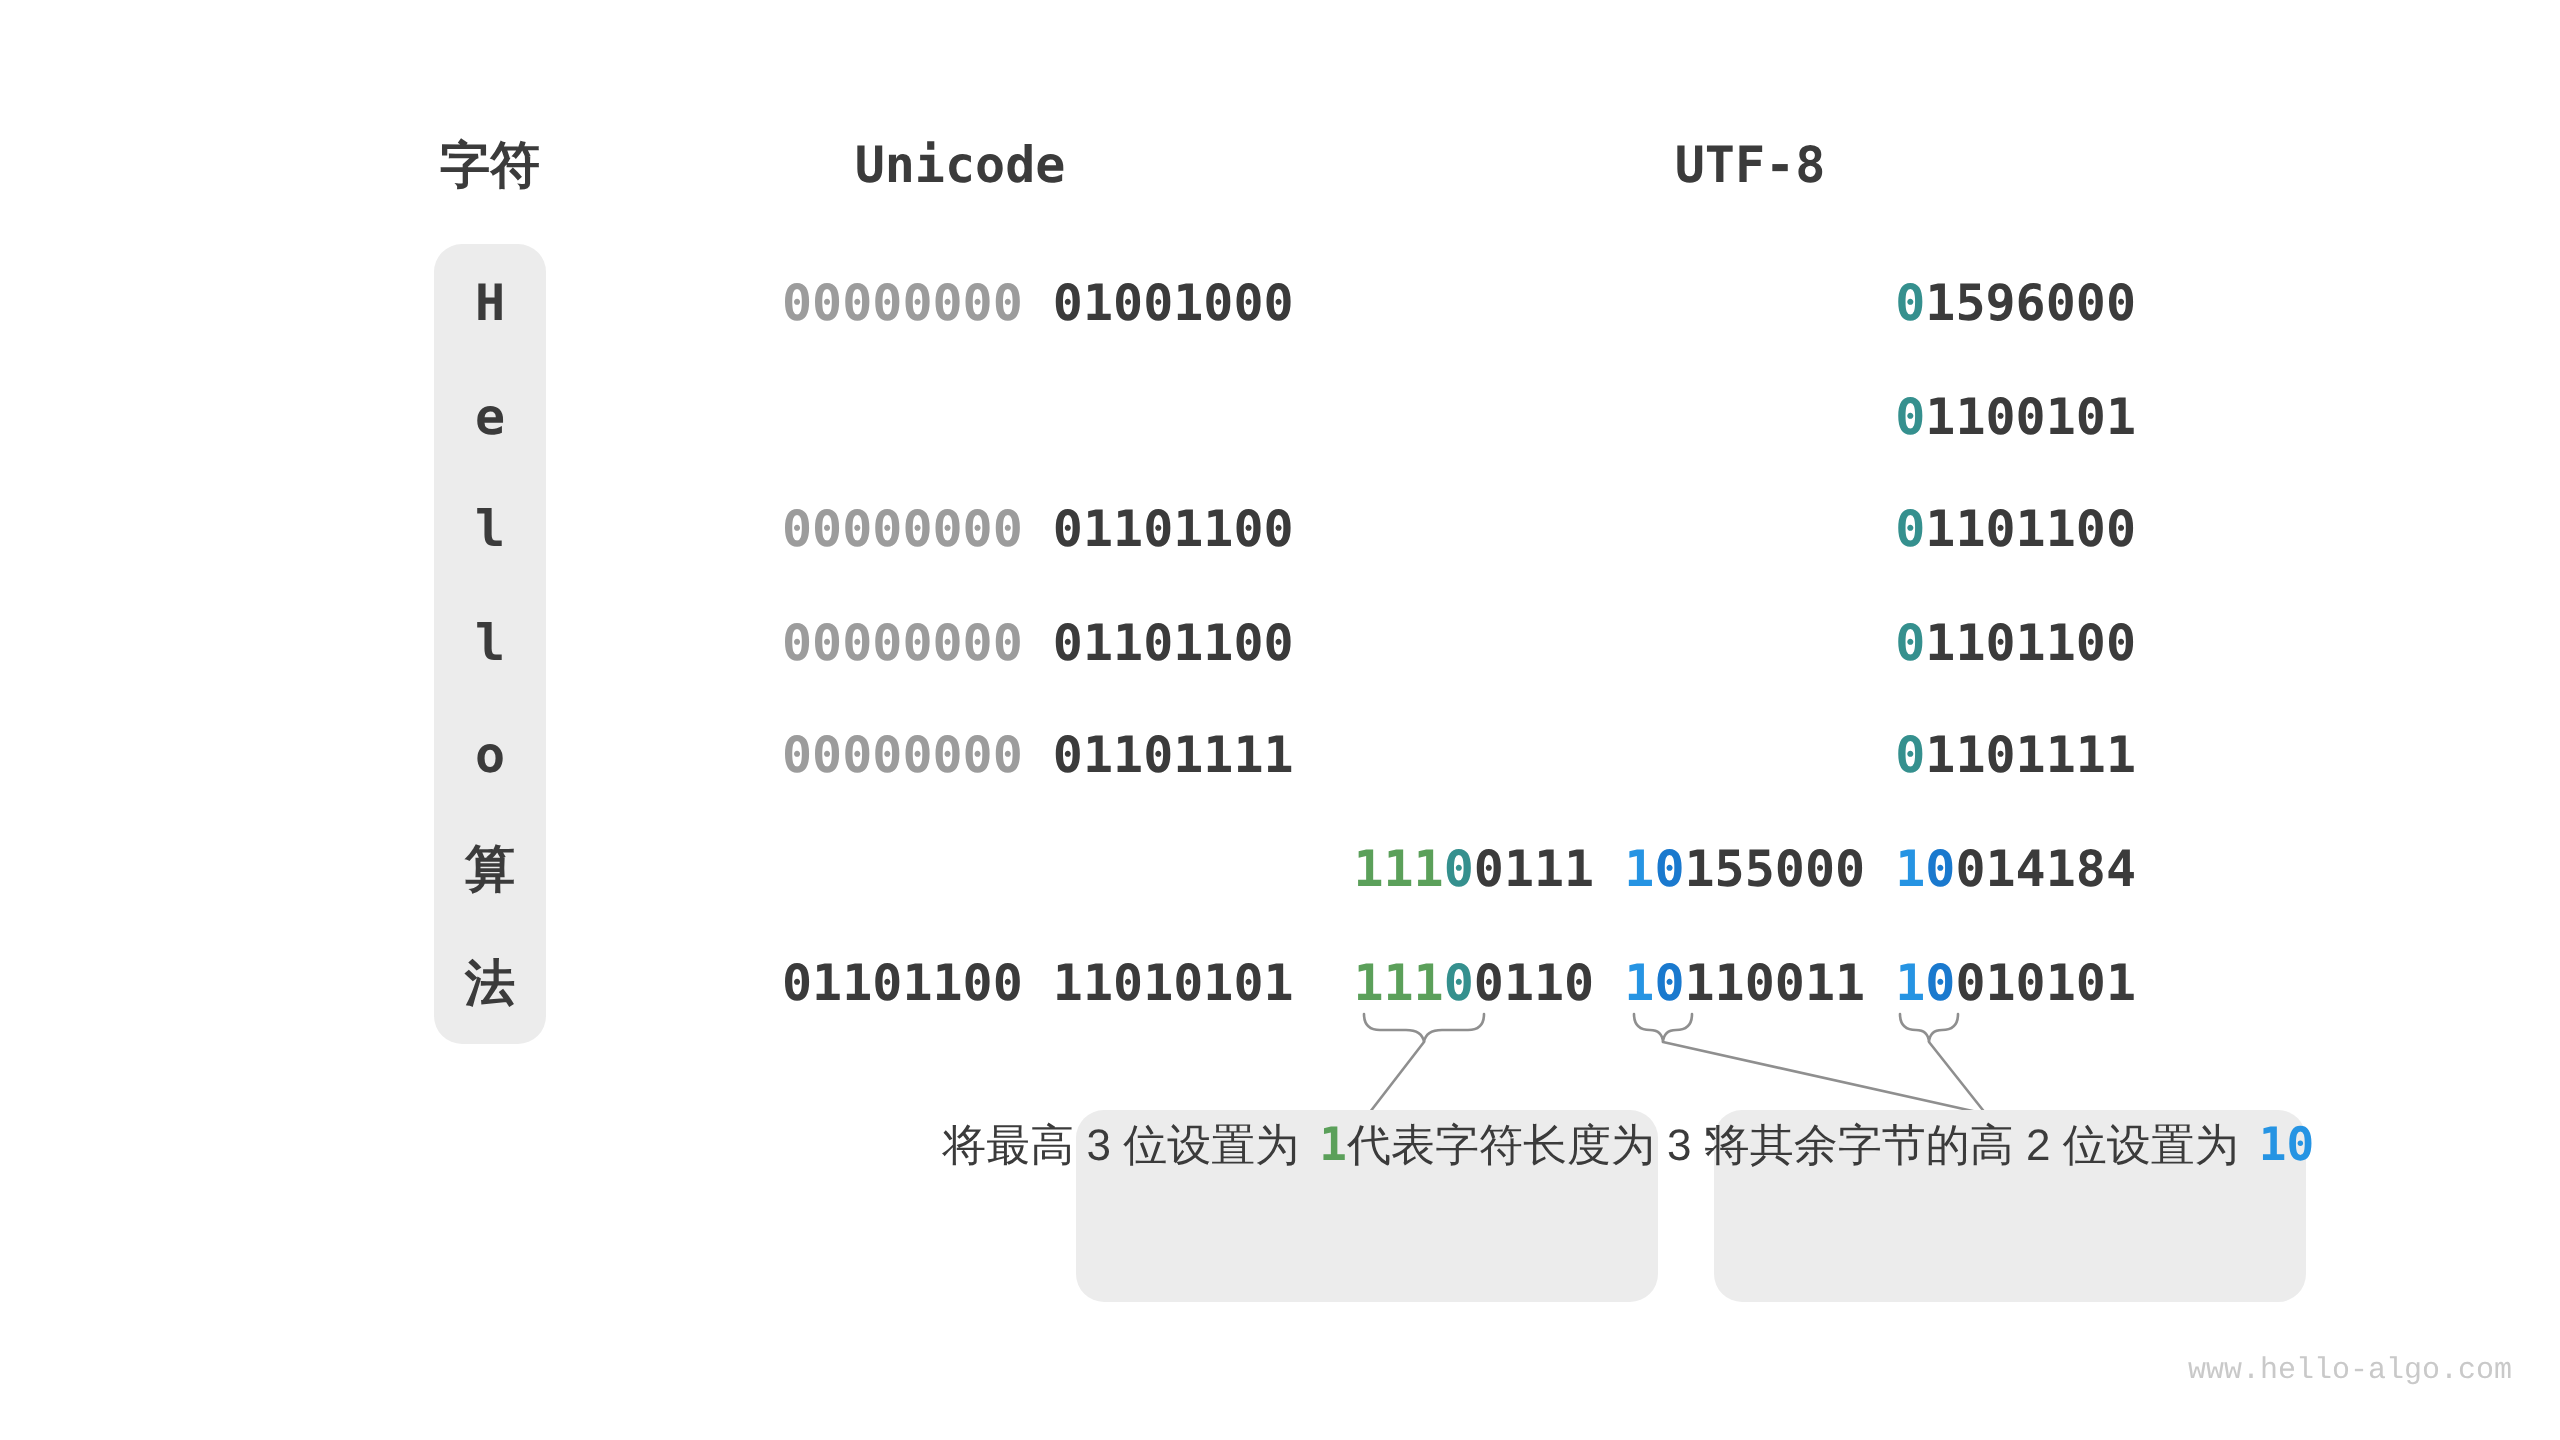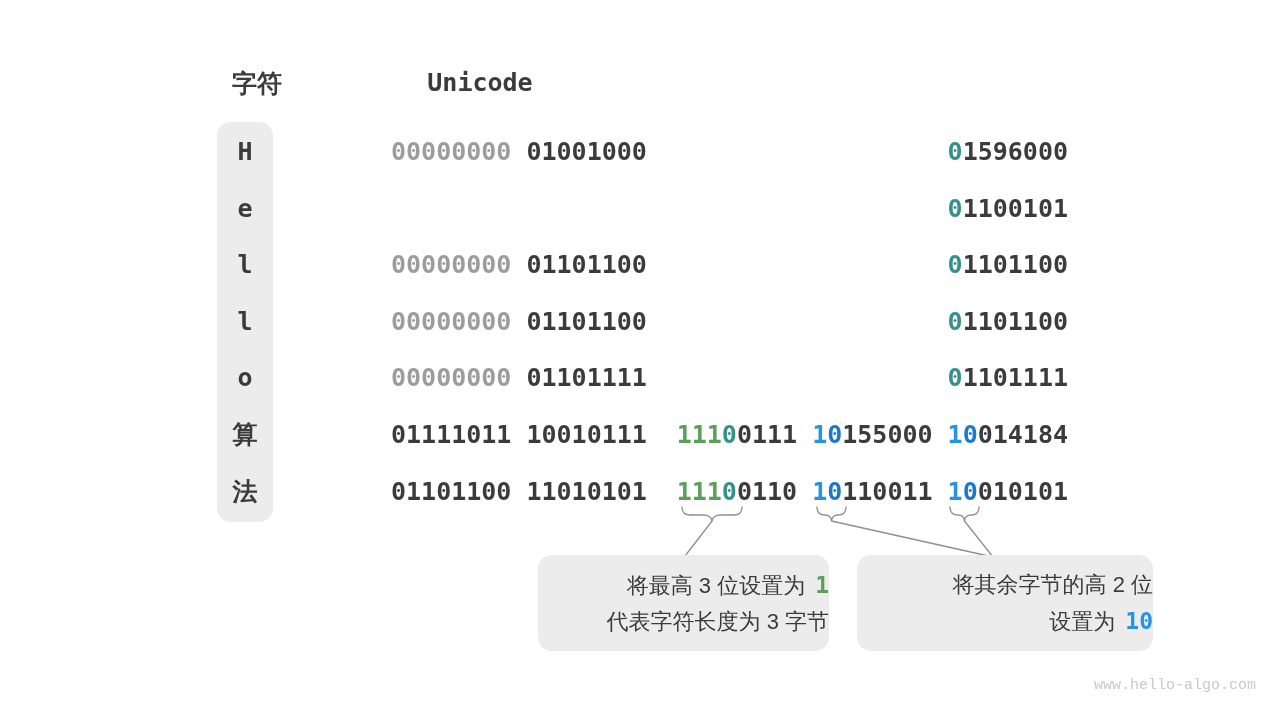--- a/index.html
+++ b/index.html
@@ -11,21 +11,21 @@
     font-family:"Liberation Sans",sans-serif;
     color:#3b3b3b;
   }
 
   
   .col-header{
     position:absolute;top:68px;height:30px;line-height:30px;
     font-weight:bold;font-size:25px;text-align:center;color:#3b3b3b;
     white-space:nowrap;
   }
-  .hdr-char{left:217px;width:56px;margin-left:12px;}
+  .hdr-char{left:217px;width:56px;}
   .hdr-unicode{left:355px;width:250px;font-family:"DejaVu Sans Mono","Liberation Mono",monospace;}
   .hdr-utf8{left:700px;width:350px;font-family:"DejaVu Sans Mono","Liberation Mono",monospace;}
 
   
   .char-pill{
     position:absolute;left:217px;top:122px;width:56px;height:400px;
     background:#ececec;border-radius:14px;
   }
 
   
@@ -50,21 +50,21 @@
   .blue1{color:#2694e3;}
   .blue0{color:#1a79ce;}
 
   
   .overlay{position:absolute;left:0;top:0;width:1280px;height:720px;pointer-events:none;}
 
   
   .callout{
     position:absolute;top:555px;height:96px;
     background:#ececec;border-radius:14px;
-    display:flex;flex-direction:column;justify-content:center;
+    display:flex;flex-direction:row;justify-content:center;
     text-align:right;font-size:22px;color:#3b3b3b;line-height:36px;
     white-space:nowrap;
   }
   .callout-1{left:538px;width:291px;}
   .callout-2{left:857px;width:296px;}
   .callout .num{
     font-family:"DejaVu Sans Mono","Liberation Mono",monospace;
     font-weight:bold;font-size:23px;margin-left:10px;
   }
 
@@ -75,20 +75,21 @@
     font-size:15px;color:#c9c9c9;
   }
 </style>
 </head>
 <body>
 
 <div class="canvas">
 
   <div class="col-header hdr-char">字符</div>
   <div class="col-header hdr-unicode">Unicode</div>
+  <div class="col-header hdr-utf8">UTF-8</div>
 
   <div class="char-pill"></div>
 
   <div class="row" style="top:137px">
     <div class="char-cell">H</div>
     <div class="uni-cell"><span class="byte gray">00000000</span><span class="byte dark">01001000</span></div>
     <div class="utf-cell"><span class="byte"><span class="teal">0</span><span class="dark">1596000</span></span></div>
   </div>
 
   <div class="row" style="top:194px">
@@ -109,21 +110,20 @@
   </div>
 
   <div class="row" style="top:363px">
     <div class="char-cell">o</div>
     <div class="uni-cell"><span class="byte gray">00000000</span><span class="byte dark">01101111</span></div>
     <div class="utf-cell"><span class="byte"><span class="teal">0</span><span class="dark">1101111</span></span></div>
   </div>
 
   <div class="row" style="top:420px">
     <div class="char-cell">算</div>
-    <div class="uni-cell"><span class="byte dark">01111011</span><span class="byte dark">10010111</span></div>
     <div class="utf-cell"><span class="byte"><span class="green">111</span><span class="teal">0</span><span class="dark">0111</span></span><span class="byte"><span class="blue1">1</span><span class="blue0">0</span><span class="dark">155000</span></span><span class="byte"><span class="blue1">1</span><span class="blue0">0</span><span class="dark">014184</span></span></div>
   </div>
 
   <div class="row" style="top:477px">
     <div class="char-cell">法</div>
     <div class="uni-cell"><span class="byte dark">01101100</span><span class="byte dark">11010101</span></div>
     <div class="utf-cell"><span class="byte"><span class="green">111</span><span class="teal">0</span><span class="dark">0110</span></span><span class="byte"><span class="blue1">1</span><span class="blue0">0</span><span class="dark">110011</span></span><span class="byte"><span class="blue1">1</span><span class="blue0">0</span><span class="dark">010101</span></span></div>
   </div>
 
   <svg class="overlay" viewBox="0 0 1280 720">

